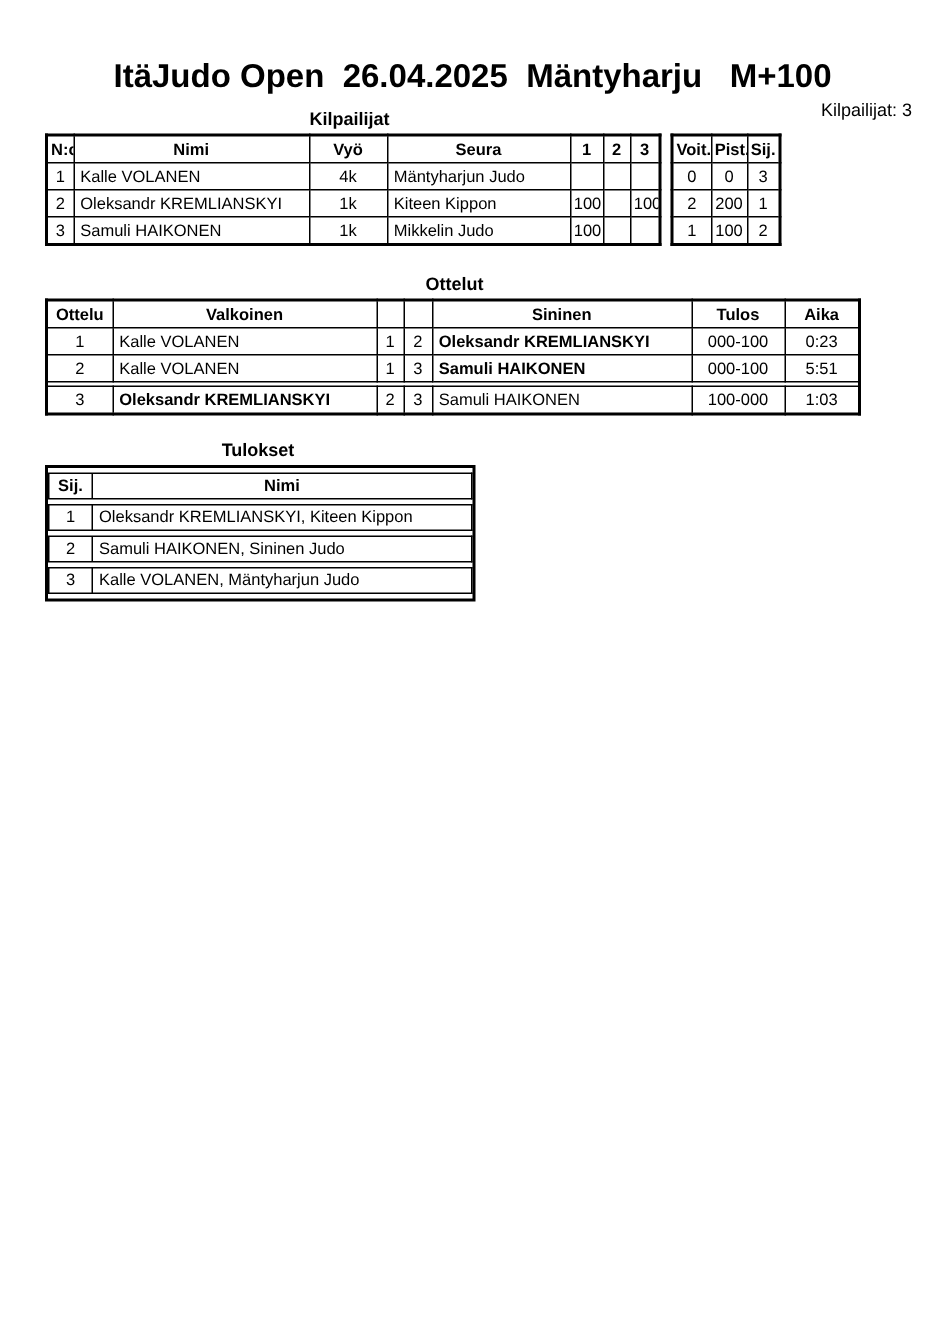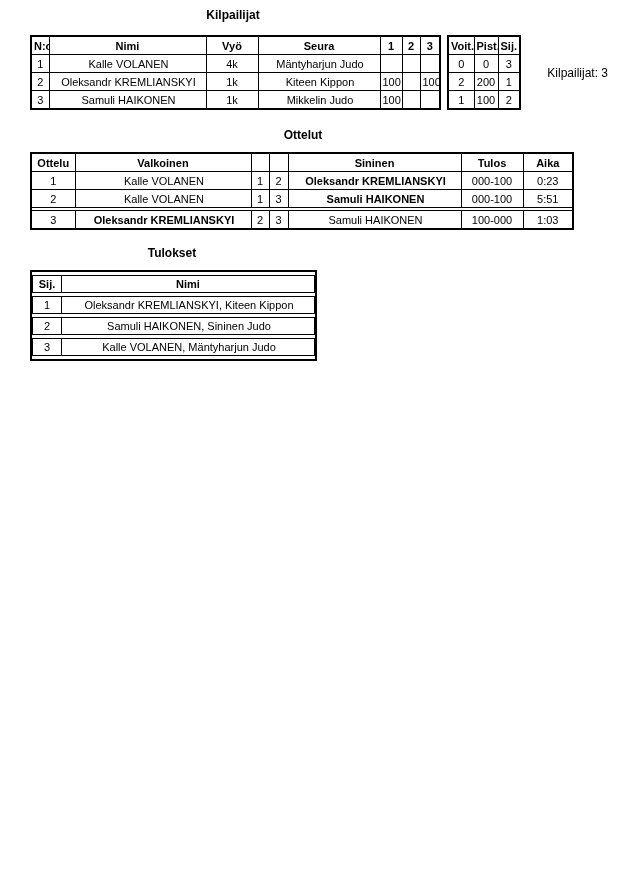--- a/index.html
+++ b/index.html
@@ -30,33 +30,33 @@
   .sec-o { margin-top: 18px; width: 546px; }
   .sec-t { margin-top: 16px; width: 284px; }
   .section-title {
     text-align: center;
     font-size: 12px;
     font-weight: bold;
     margin-bottom: 3px;
   }
   .split { display: flex; gap: 6px; align-items: flex-start; }
 
-  table { border-collapse: collapse; table-layout: fixed; margin-top: 10px; }
+  table { border-collapse: collapse; table-layout: fixed; }
   .tbl { border: 2px solid #000; }
   .tbl th, .tbl td {
     border: 1px solid #000;
     font-size: 11px;
     height: 17px;
     padding: 0 2px;
     white-space: nowrap;
     overflow: hidden;
   }
   th { font-weight: bold; text-align: center; }
   .c { text-align: center; }
-  .l { text-align: center; padding-left: 4px !important; }
+  .l { text-align: left; padding-left: 4px !important; }
 
   
   .gap-row td {
     height: 2px;
     padding: 0;
     border-left: none;
     border-right: none;
     border-top: 1px solid #000;
     border-bottom: 1px solid #000;
   }
@@ -79,20 +79,21 @@
 
   
   .winner-blue  .cell-sininen   { font-weight: bold; }
   .winner-white .cell-valkoinen { font-weight: bold; }
 </style>
 </head>
 <body>
 
 <div class="page">
 
+  <div class="doc-title">ItäJudo Open  26.04.2025  Mäntyharju   M+100</div>
   <div class="competitor-count">Kilpailijat: 3</div>
 
   <div class="section sec-k">
     <div class="section-title">Kilpailijat</div>
     <div class="split">
 
       <table class="tbl" style="width:411px">
         <colgroup>
           <col style="width:18px">
             <col style="width:157px">

